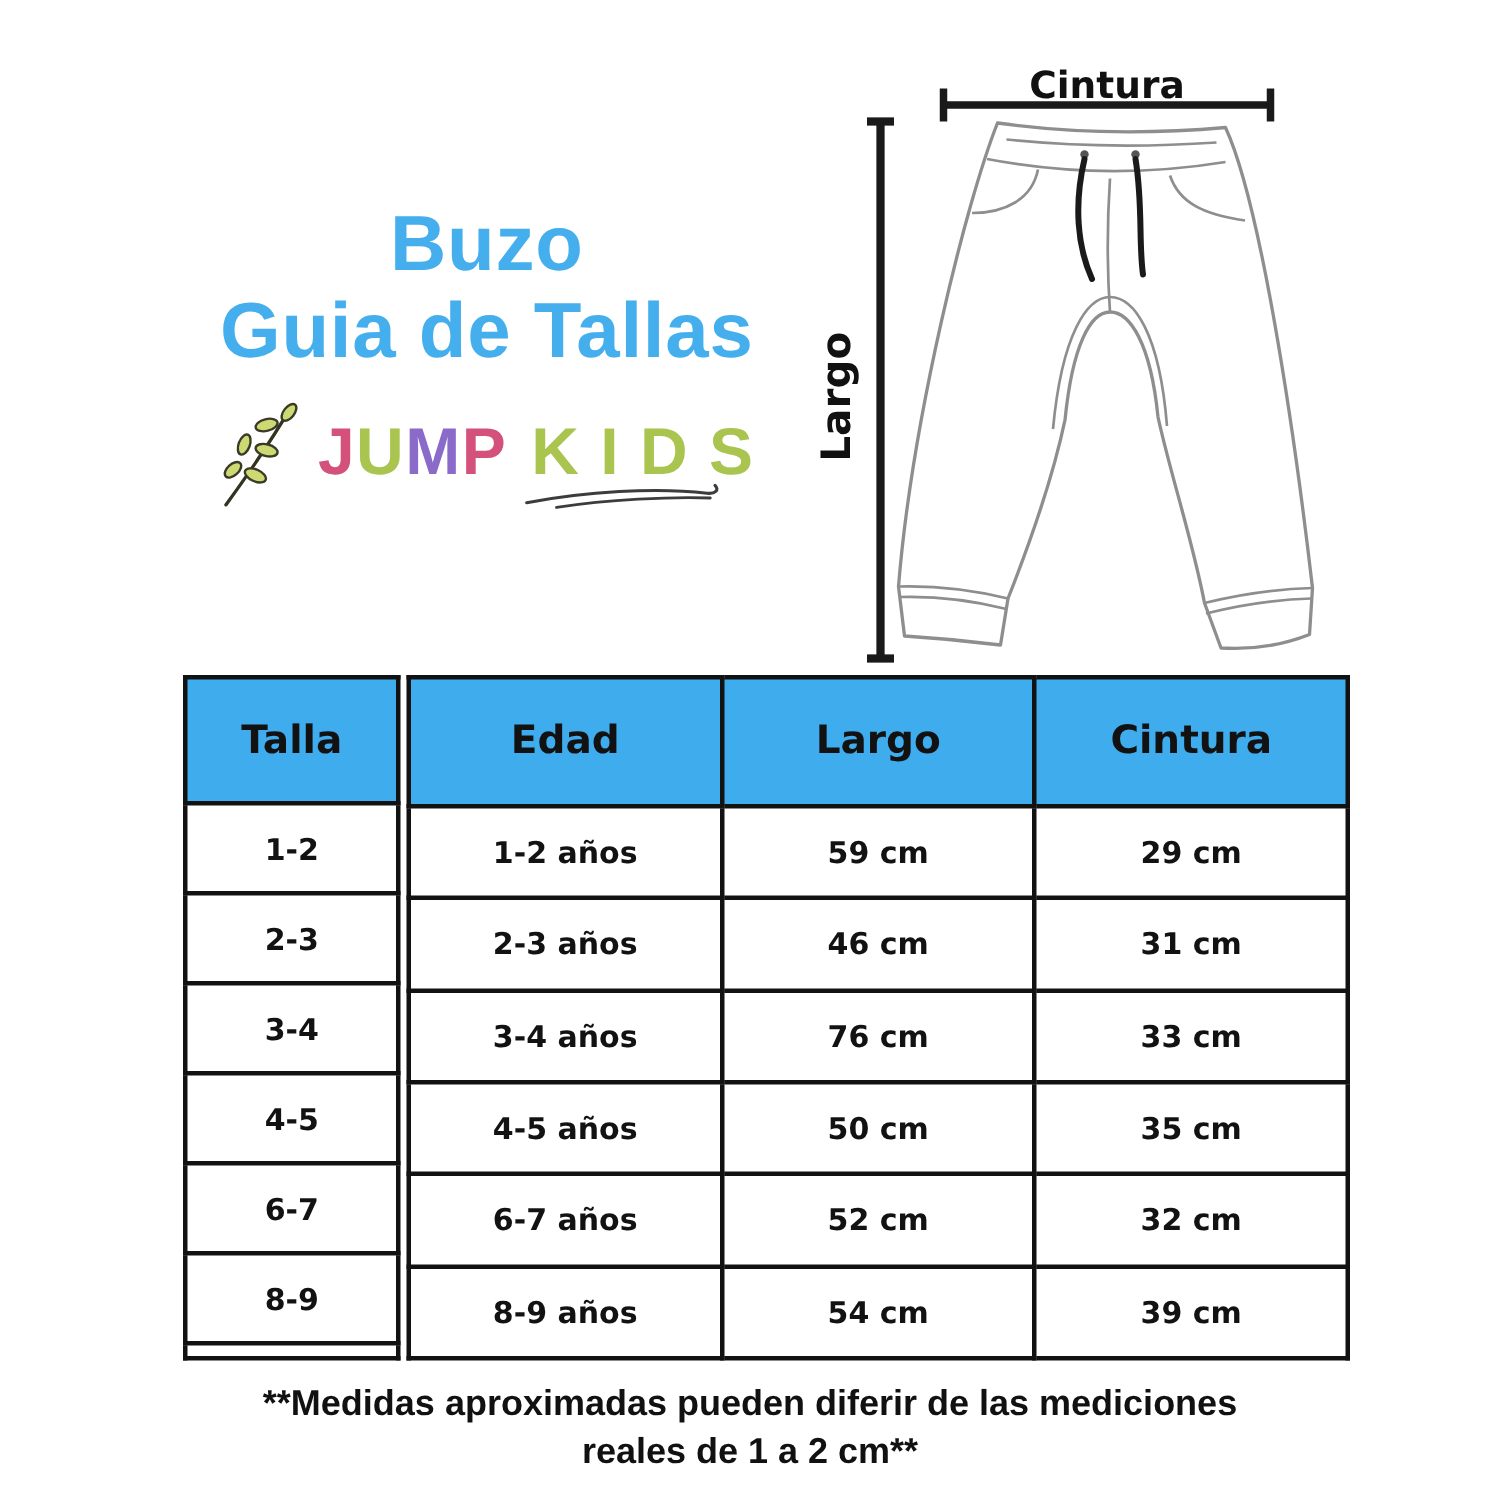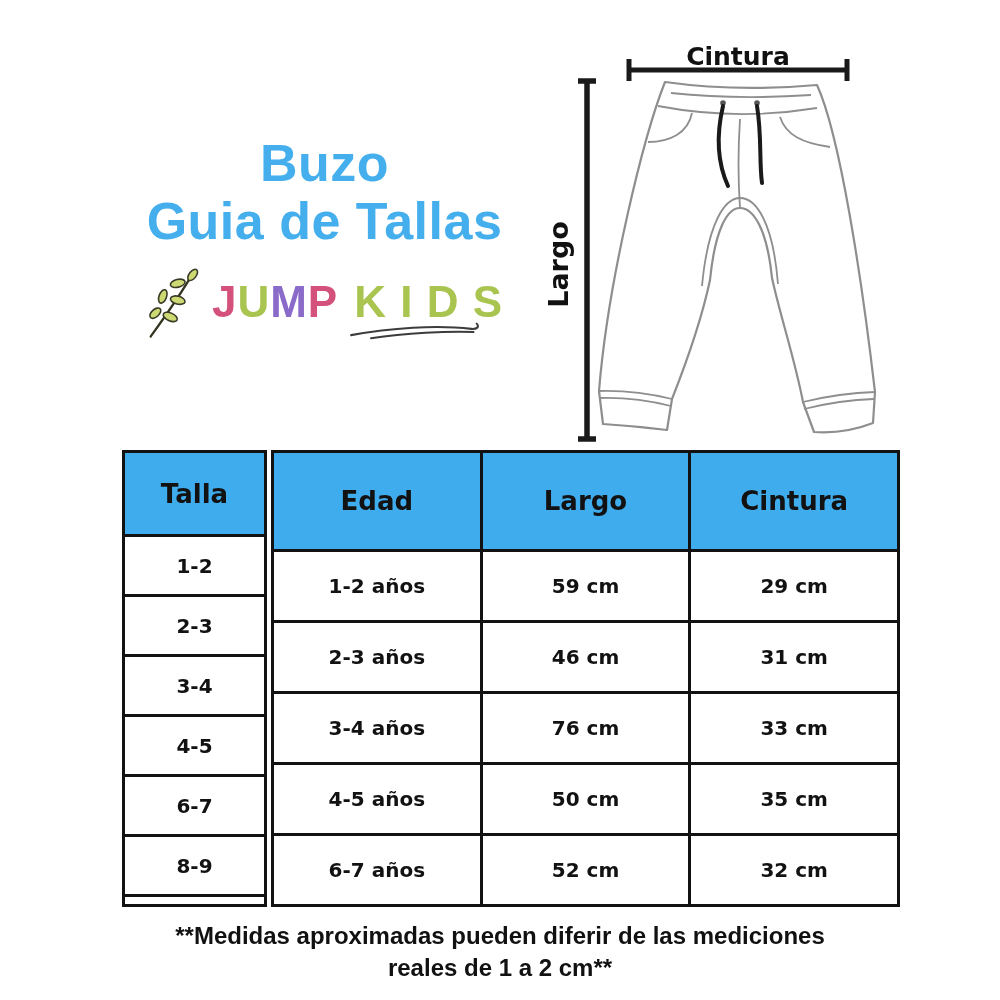--- a/index.html
+++ b/index.html
@@ -205,20 +205,25 @@
     <tr>
       <td>4-5 años</td>
       <td>50 cm</td>
       <td>35 cm</td>
     </tr>
     <tr>
       <td>6-7 años</td>
       <td>52 cm</td>
       <td>32 cm</td>
     </tr>
+    <tr>
+      <td>8-9 años</td>
+      <td>54 cm</td>
+      <td>39 cm</td>
+    </tr>
   </tbody>
     </table>
 </div>
 
 <div class="footer">
   <div>**Medidas aproximadas pueden diferir de las mediciones</div>
   <div>reales de 1 a 2 cm**</div>
 </div>
 
 </body></html>

